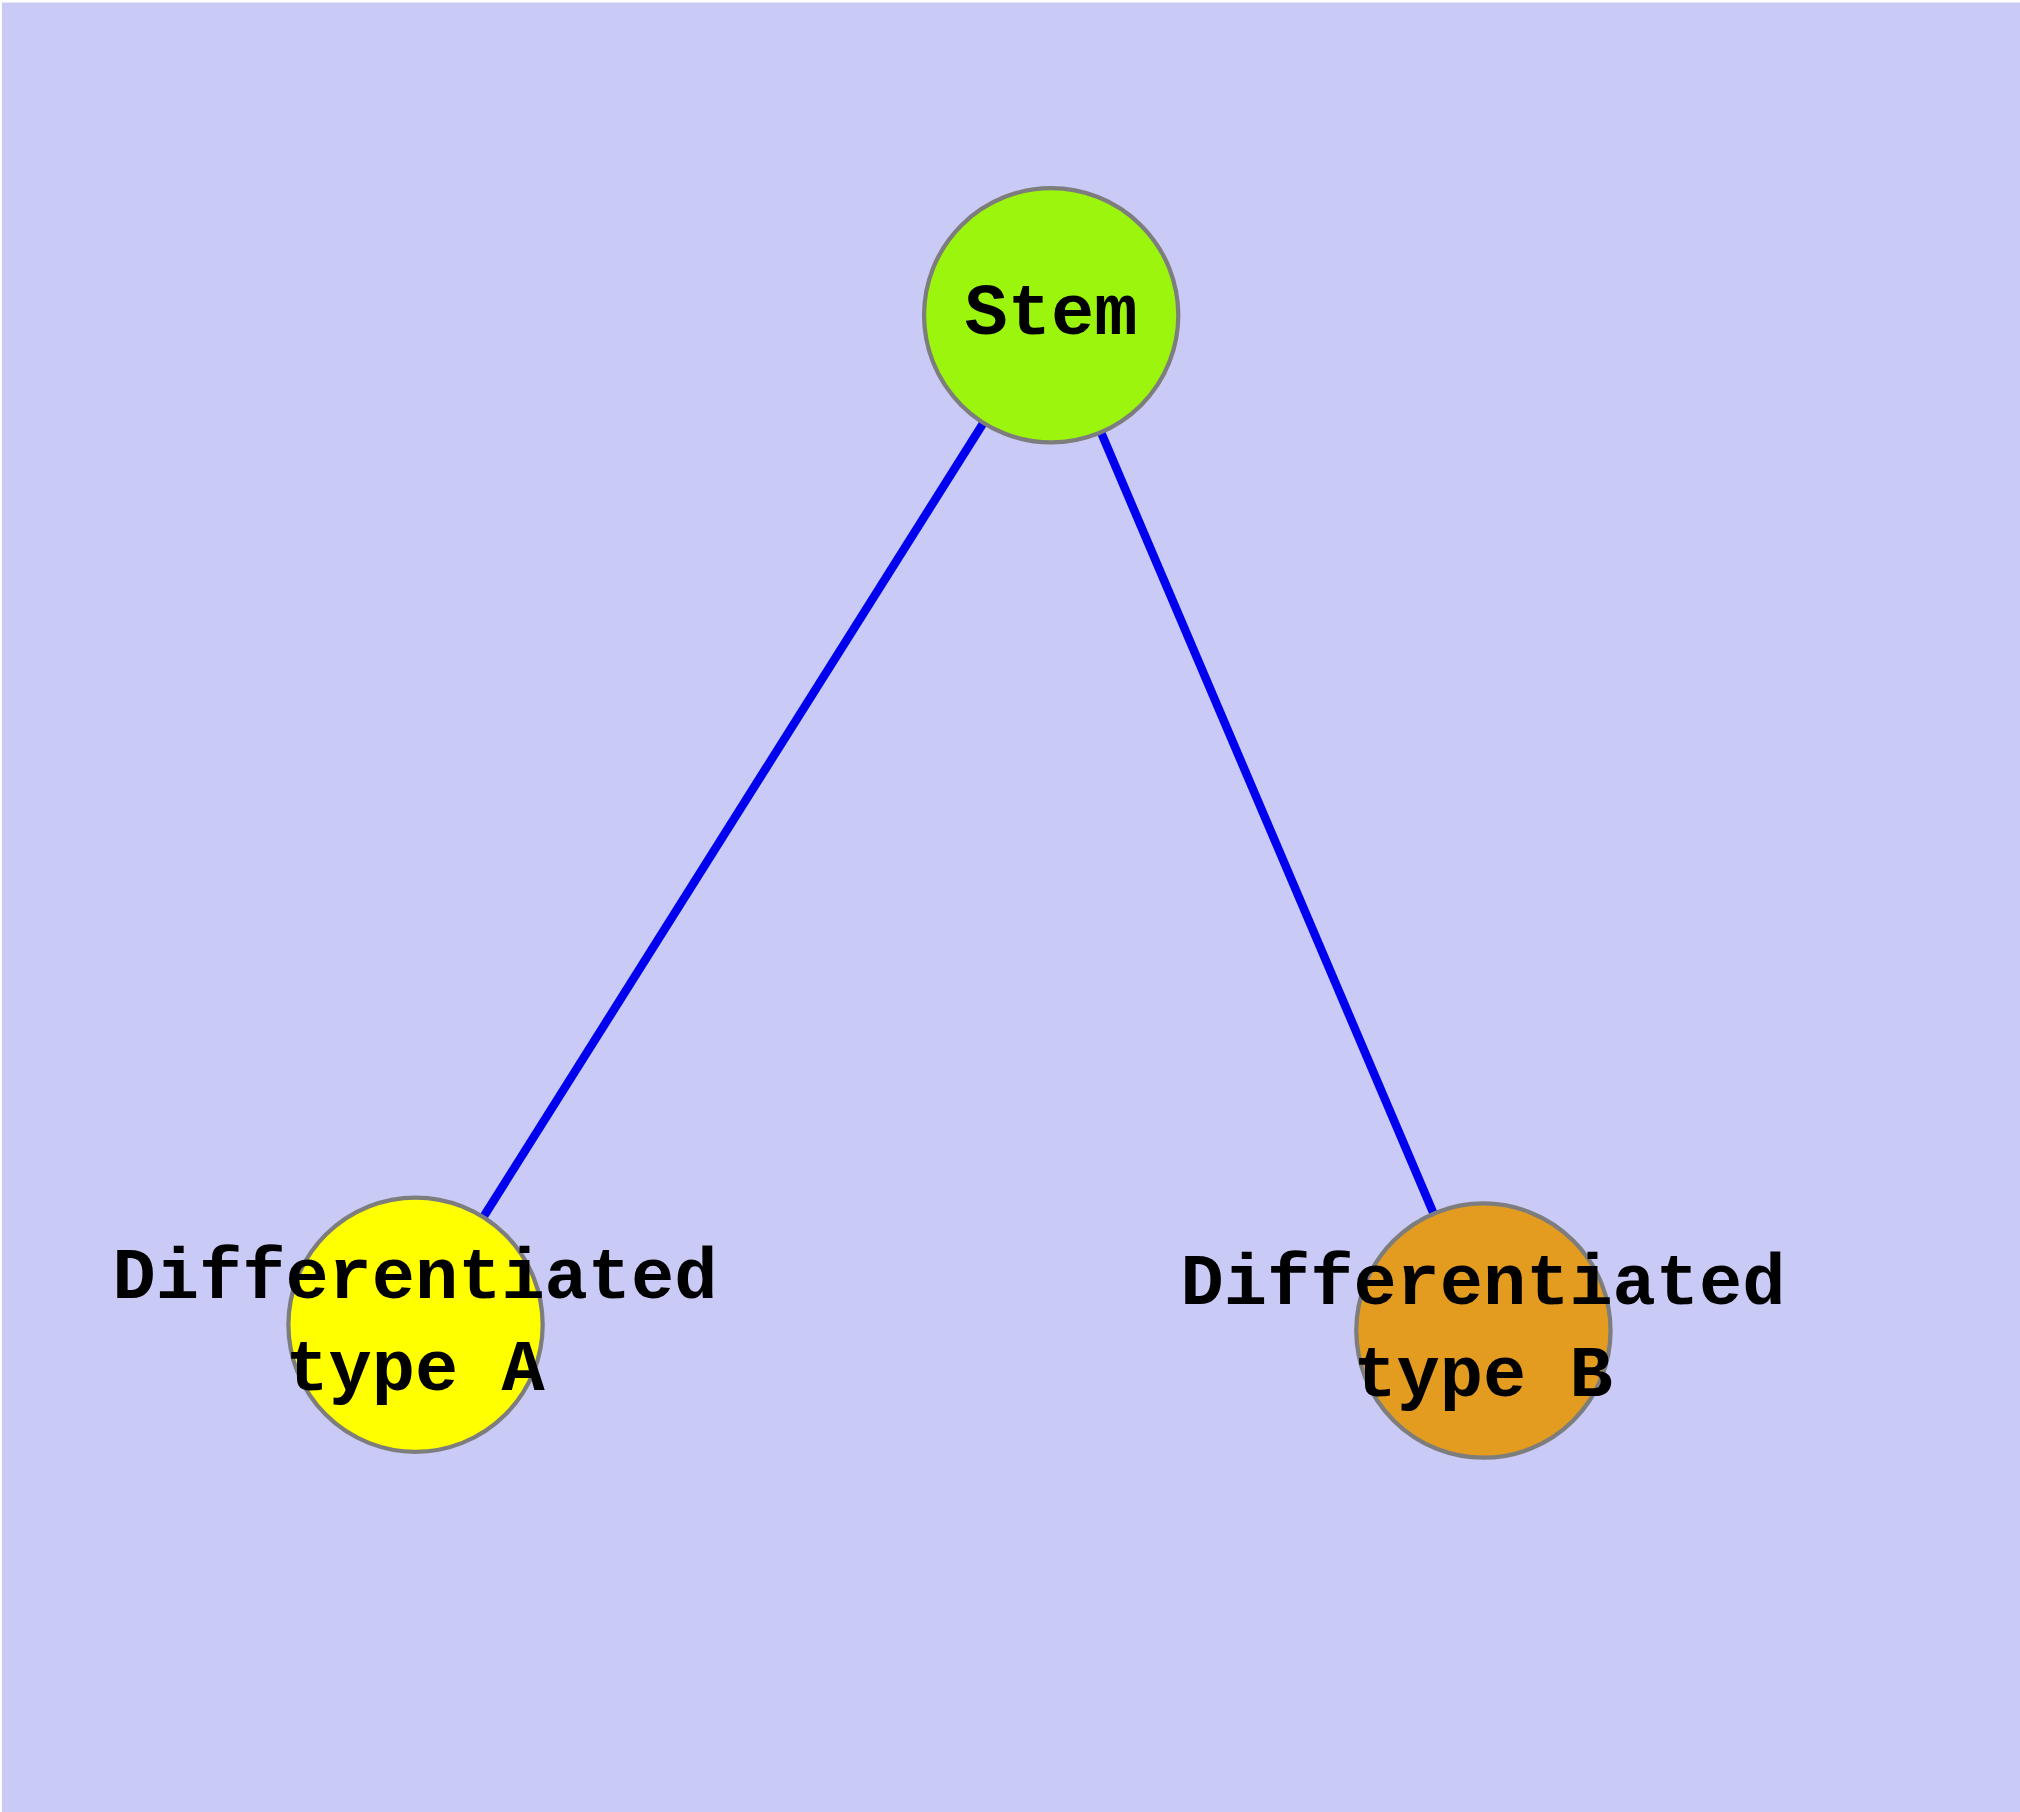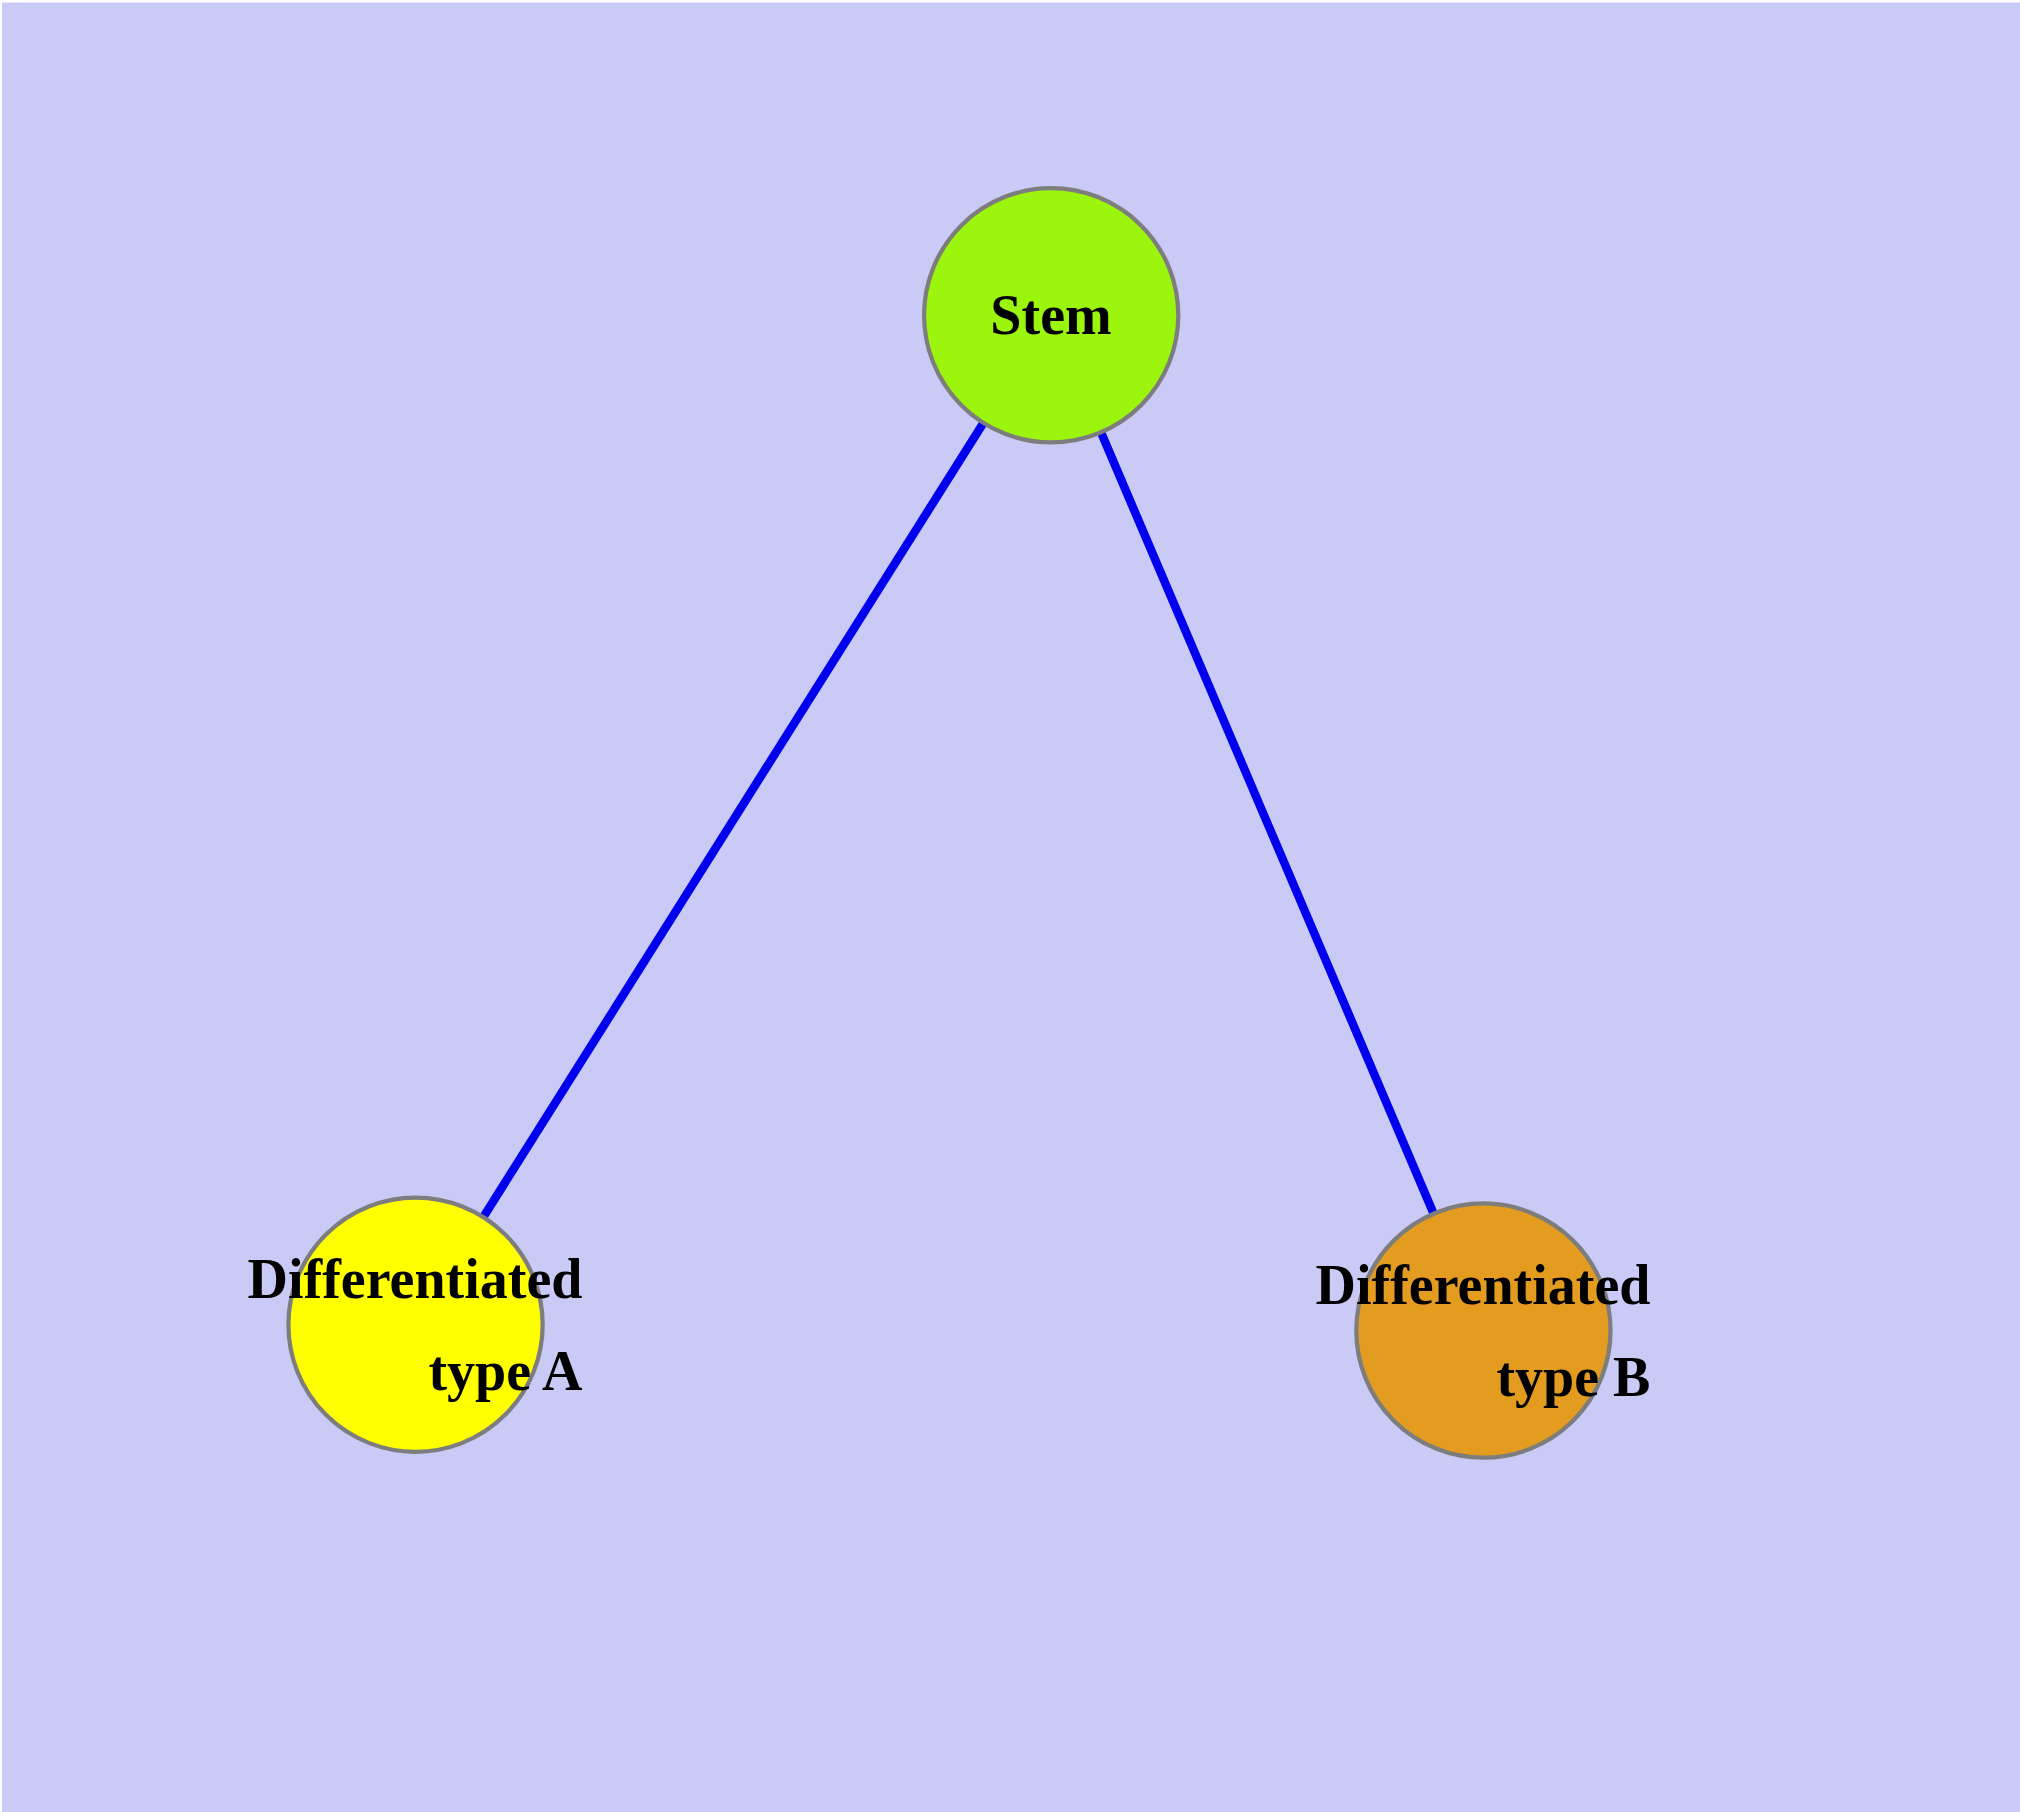--- a/index.html
+++ b/index.html
@@ -17,26 +17,26 @@
   }
   svg.graph {
     position: absolute;
     left: 0;
     top: 0;
     display: block;
   }
   .node-label {
     position: absolute;
     transform: translate(-50%, -50%);
-    font-family: Liberation Serif, serif;
+    font-family: Liberation Mono, monospace;
     font-weight: bold;
-    font-size: 56px;
+    font-size: 72px;
     line-height: 92px;
     color: #000000;
-    text-align: right;
+    text-align: center;
     white-space: pre-line;
     pointer-events: none;
   }
 </style>
 </head>
 <body>
 
 <div class="page">
   <svg class="graph" width="2021" height="1812" viewBox="0 0 2384 2138">
       <rect x="2" y="3" width="2382" height="2135" fill="#cacaf6"></rect>

